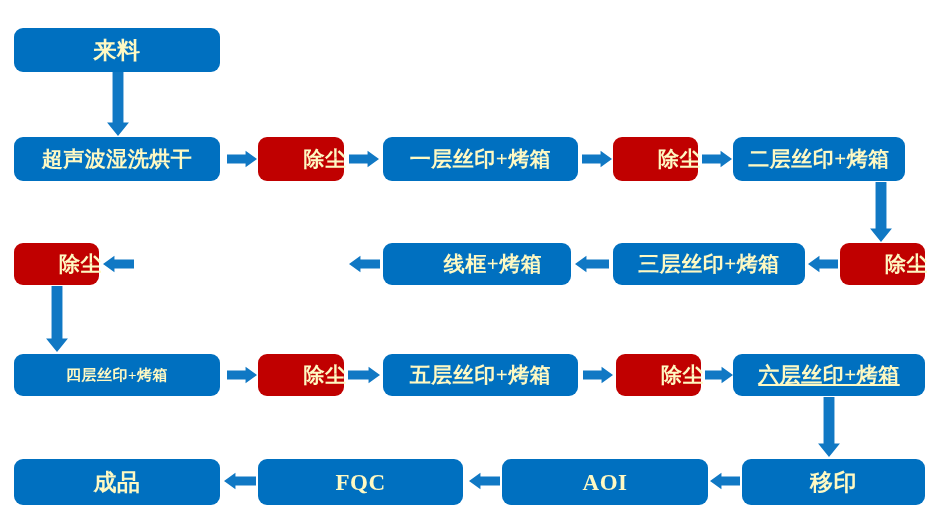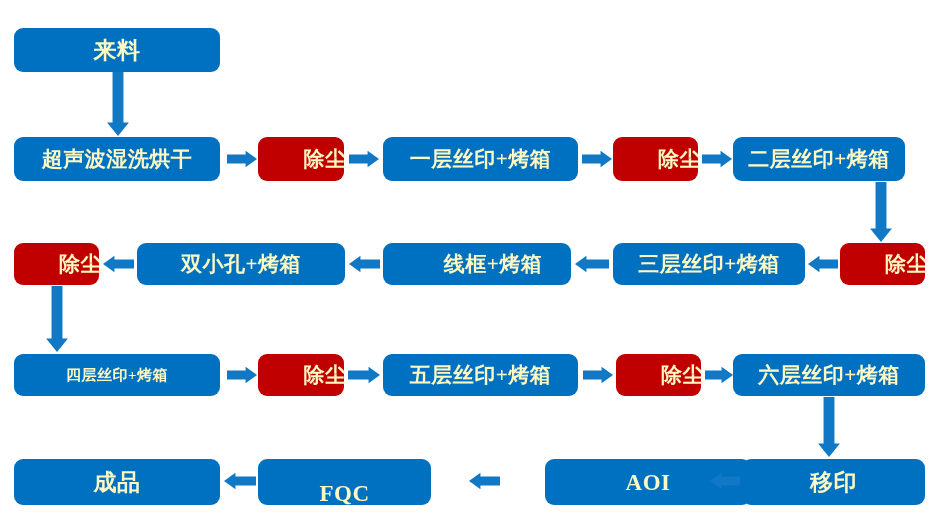--- a/index.html
+++ b/index.html
@@ -56,23 +56,20 @@
     </div>
     <div class="node red" style="left: 613px; top: 137px; width: 85px; height: 44px; font-size: 21px;">
       <span class="label">除尘</span>
     </div>
     <div class="node blue" style="left: 733px; top: 137px; width: 172px; height: 44px; font-size: 21px;">
       <span class="label">二层丝印+烤箱</span>
     </div>
     <div class="node red" style="left: 14px; top: 243px; width: 85px; height: 42px; font-size: 21px;">
       <span class="label">除尘</span>
     </div>
-    <div class="node blue" style="left: 137px; top: 243px; width: 208px; height: 42px; font-size: 21px;">
-      <span class="label">双小孔+烤箱</span>
-    </div>
     <div class="node blue" style="left: 383px; top: 243px; width: 188px; height: 42px; font-size: 21px; padding-left: 32px;">
       <span class="label">线框+烤箱</span>
     </div>
     <div class="node blue" style="left: 613px; top: 243px; width: 192px; height: 42px; font-size: 21px;">
       <span class="label">三层丝印+烤箱</span>
     </div>
     <div class="node red" style="left: 840px; top: 243px; width: 85px; height: 42px; font-size: 21px;">
       <span class="label">除尘</span>
     </div>
     <div class="node blue" style="left: 14px; top: 354px; width: 206px; height: 42px; font-size: 15px;">
@@ -80,30 +77,30 @@
     </div>
     <div class="node red" style="left: 258px; top: 354px; width: 86px; height: 42px; font-size: 21px;">
       <span class="label">除尘</span>
     </div>
     <div class="node blue" style="left: 383px; top: 354px; width: 195px; height: 42px; font-size: 21px;">
       <span class="label">五层丝印+烤箱</span>
     </div>
     <div class="node red" style="left: 616px; top: 354px; width: 85px; height: 42px; font-size: 21px;">
       <span class="label">除尘</span>
     </div>
-    <div class="node blue" style="left: 733px; top: 354px; width: 192px; height: 42px; font-size: 21px;">
+    <div class="node blue" style="left: 733px; top: 354px; width: 192px; height: 42px; font-size: 21px; text-decoration: underline;">
       <span class="label">六层丝印+烤箱</span>
     </div>
     <div class="node blue" style="left: 14px; top: 459px; width: 206px; height: 46px; font-size: 23px;">
       <span class="label">成品</span>
     </div>
-    <div class="node blue" style="left: 258px; top: 459px; width: 173px; height: 46px; font-size: 23px; align-items: flex-end;">
+    <div class="node blue" style="left: 258px; top: 459px; width: 205px; height: 46px; font-size: 23px;">
       <span class="label">FQC</span>
     </div>
-    <div class="node blue" style="left: 502px; top: 459px; width: 206px; height: 46px; font-size: 23px; margin-left: 43px;">
+    <div class="node blue" style="left: 502px; top: 459px; width: 206px; height: 46px; font-size: 23px;">
       <span class="label">AOI</span>
     </div>
     <div class="node blue" style="left: 742px; top: 459px; width: 183px; height: 46px; font-size: 23px;">
       <span class="label">移印</span>
     </div>
     <div class="arrow" style="left: 105px; top: 72px; width: 26px; height: 64px;">
       <svg width="26" height="64" viewBox="0 0 26 64">
         <polygon points="7.54,0 18.46,0 18.46,50.480000000000004 23.919999999999998,50.480000000000004 13,64 2.08,50.480000000000004 7.54,50.480000000000004" fill="#1078c4"></polygon>
       </svg>
     </div>

